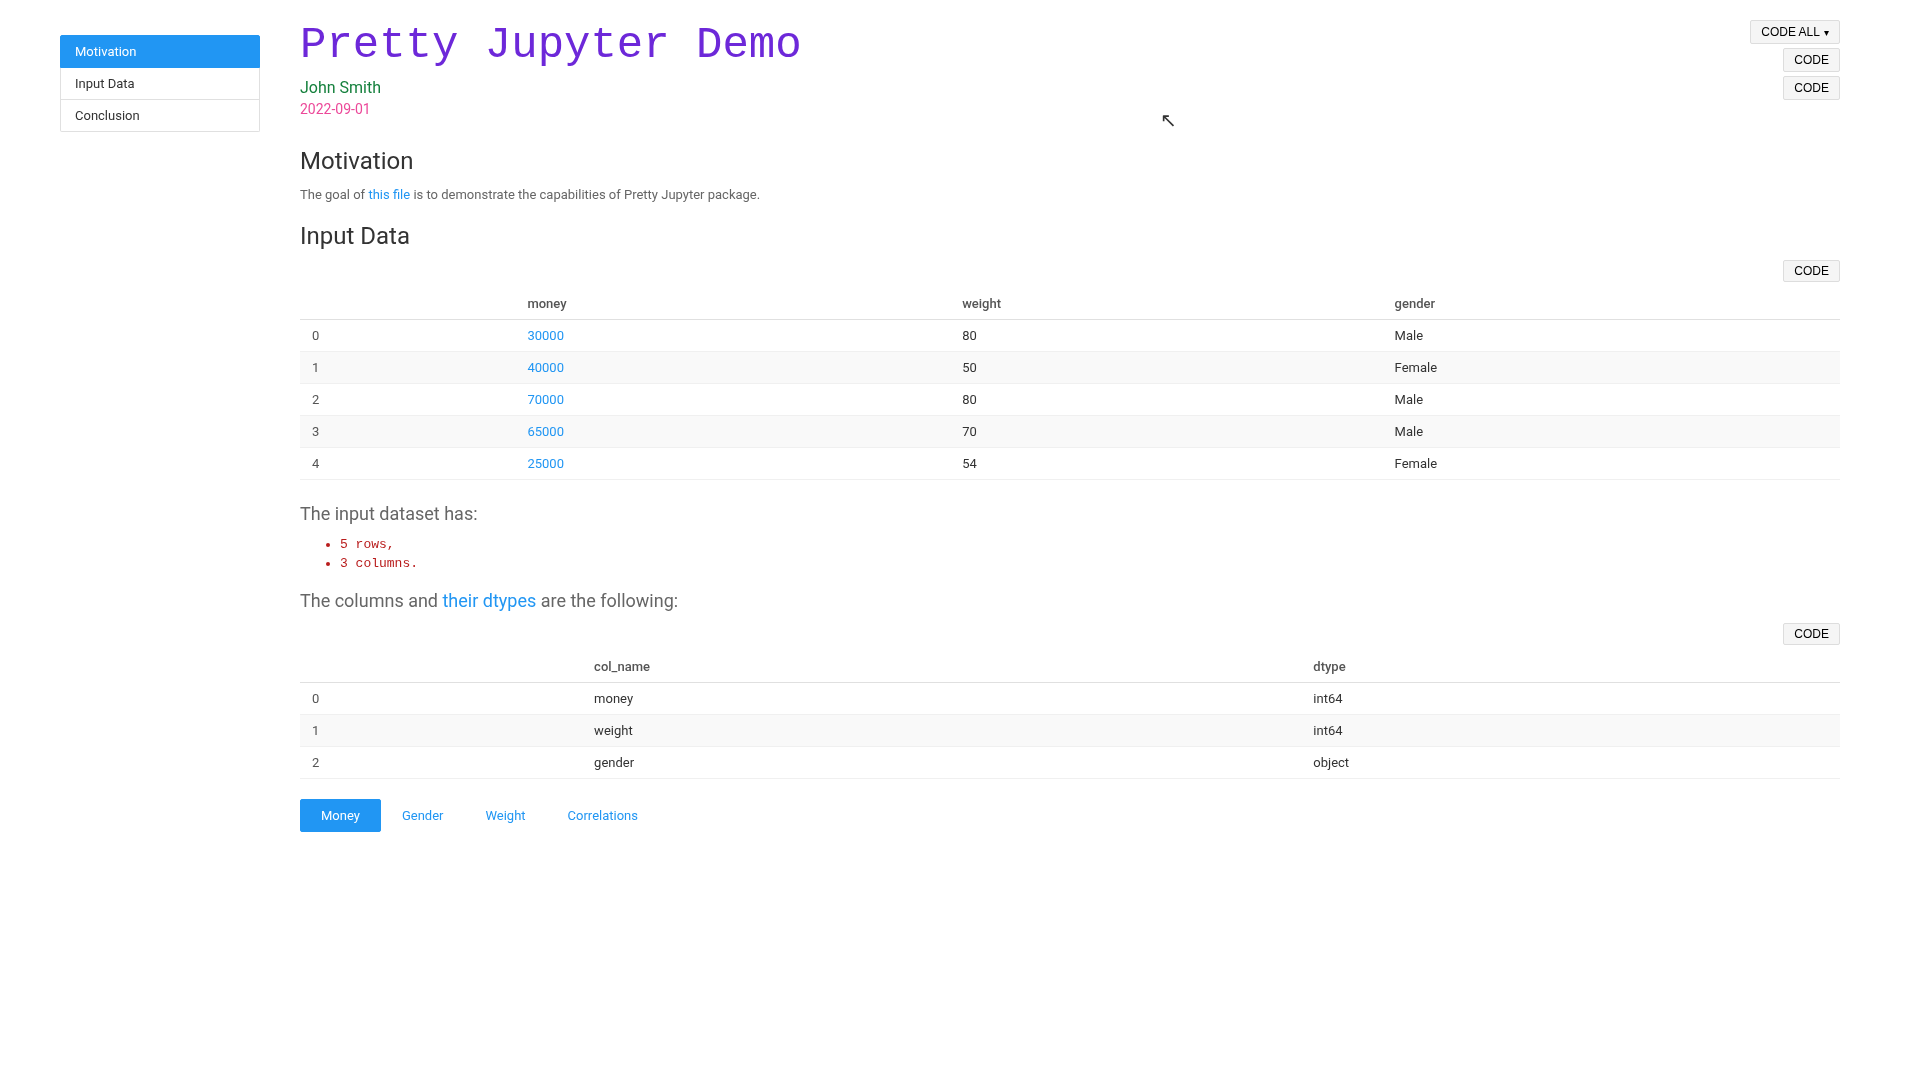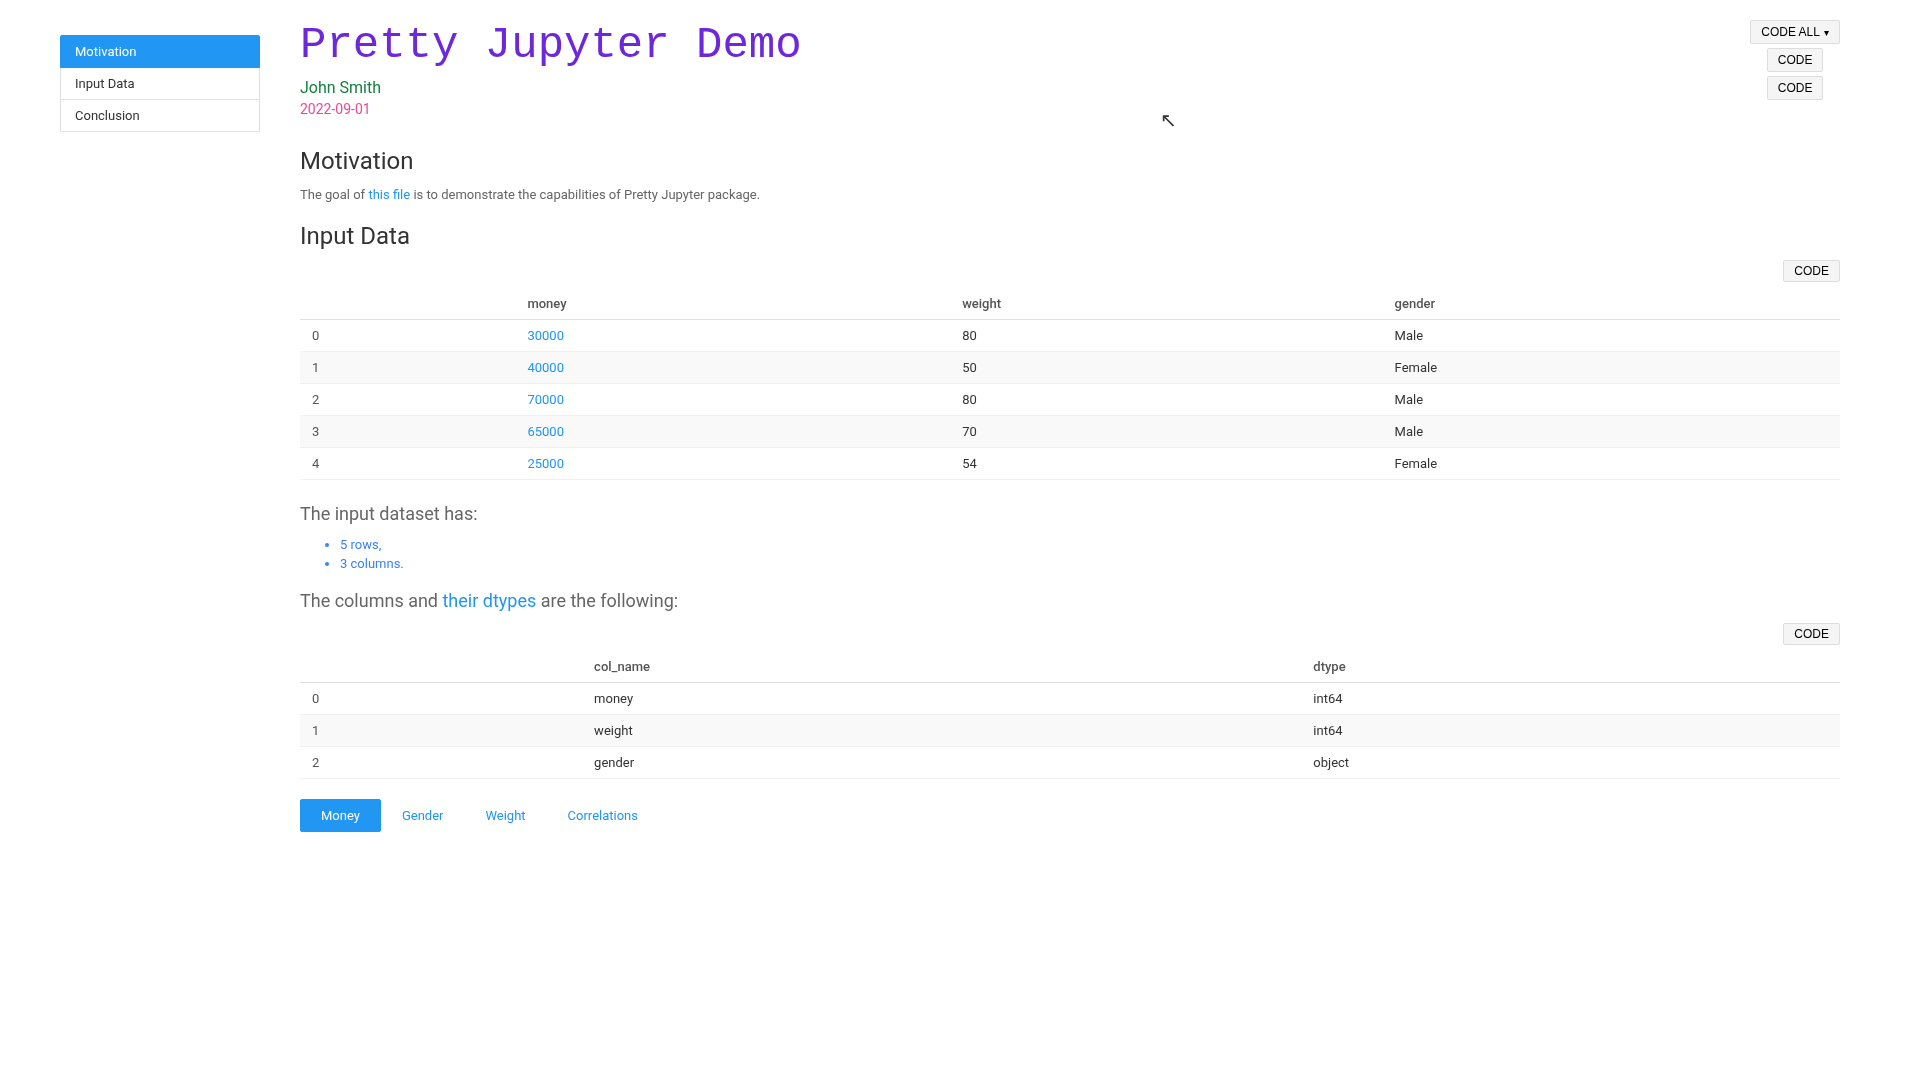--- a/index.html
+++ b/index.html
@@ -70,21 +70,21 @@
       margin-bottom: 30px;
     }
 
     
     .code-all-area {
       position: absolute;
       top: 20px;
       right: 80px;
       display: flex;
       flex-direction: column;
-      align-items: center;
+      align-items: flex-end;
       gap: 4px;
     }
     .code-all-btn {
       background: #f5f5f5;
       border: 1px solid #ddd;
       padding: 4px 10px;
       font-size: 12px;
       cursor: pointer;
       border-radius: 2px;
       display: flex;
@@ -188,21 +188,22 @@
     }
     .info-text .highlight {
       color: #2196F3;
       text-align: right;
     }
     .bullet-list {
       list-style: disc;
       padding-left: 40px;
       margin-bottom: 16px;
       font-size: 13px;
-      color: #3b82f6;
+      color: #b91c1c;
+      font-family: Liberation Mono, monospace;
     }
     .bullet-list li {
       margin-bottom: 4px;
     }
 
     
     .tab-bar {
       display: flex;
       gap: 0;
       margin-top: 20px;

